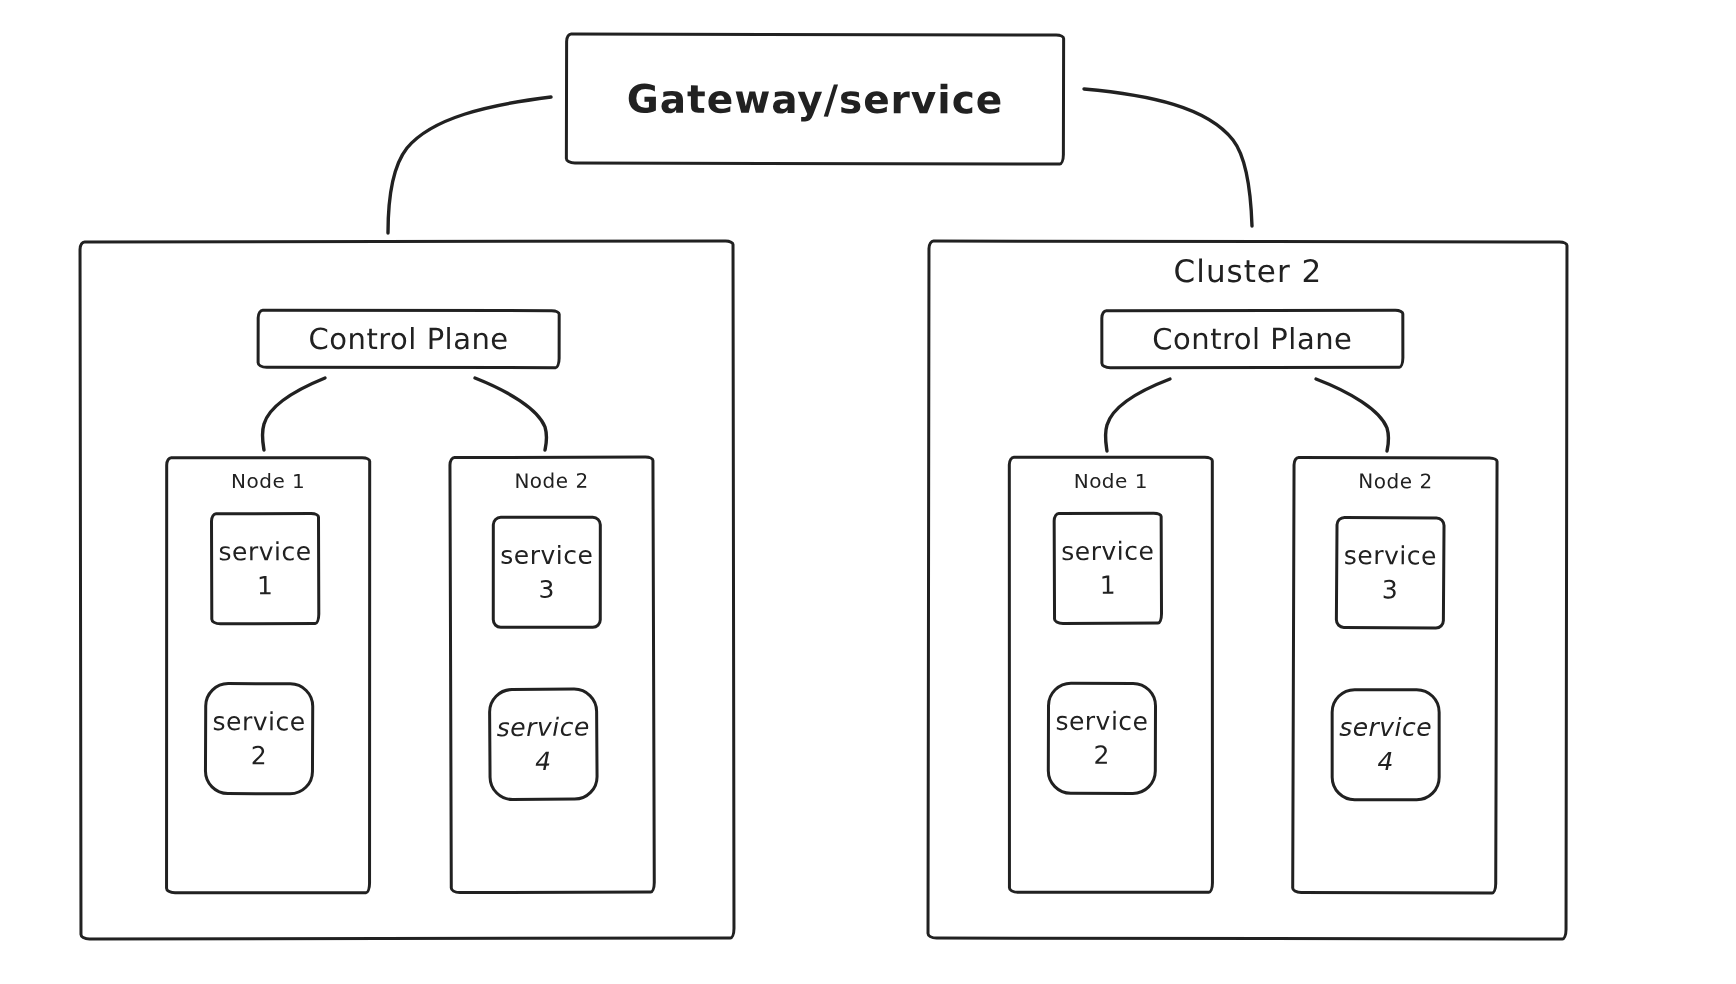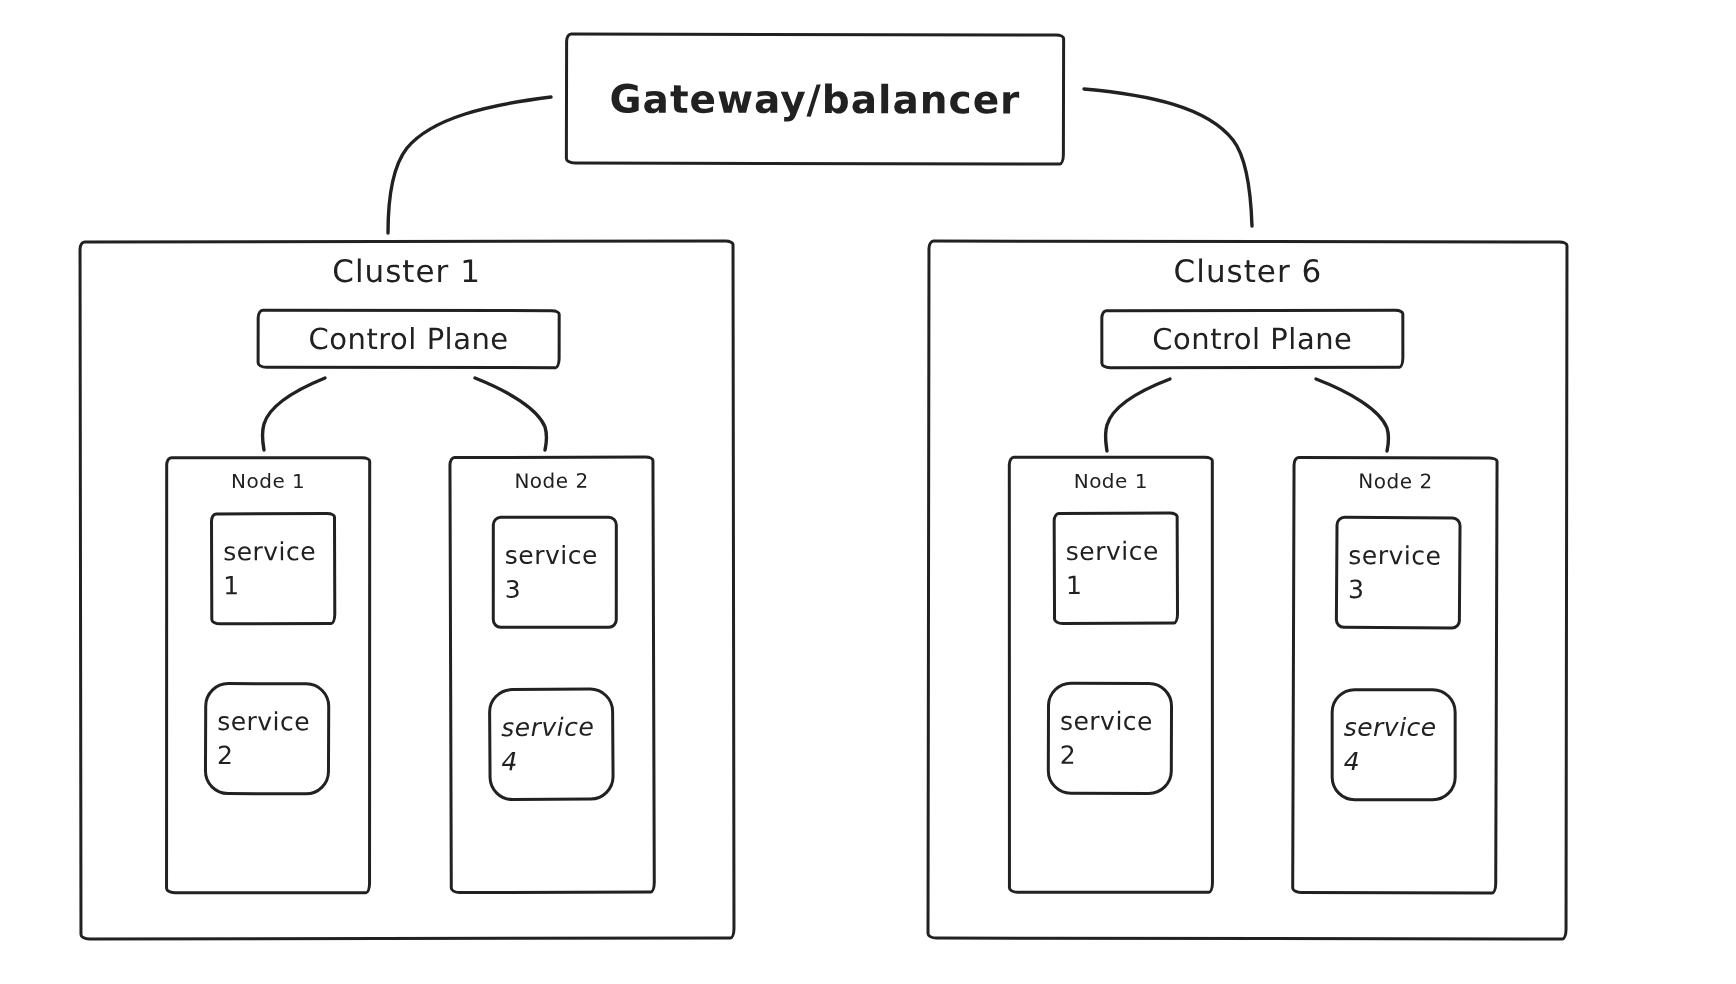--- a/index.html
+++ b/index.html
@@ -76,22 +76,23 @@
   .cluster-2 .node-1{left:78px;transform:rotate(-0.1deg);}
   .cluster-2 .node-2{left:362px;transform:rotate(0.1deg);}
   .node-label{
     position:absolute;
     top:10px;left:0;right:0;
     text-align:center;
     font-size:20px;
     letter-spacing:0.5px;
   }
   .service{
-    width:126px;height:113px;
+    width:110px;height:113px;
     display:flex;align-items:center;justify-content:center;
+    text-align:center;
   }
   .service-label{
     font-size:25px;
     line-height:1.35;
     width:100px;
     letter-spacing:0.5px;
   }
   .service-a{left:42px;top:53px;transform:rotate(-0.2deg);}
   .service-b{left:36px;top:223px;transform:rotate(0.2deg);border-radius:24px;}
   .node-2 .service-a{left:40px;top:57px;transform:rotate(0.2deg);border-radius:9px;}
@@ -105,25 +106,24 @@
   <svg class="connectors" viewBox="0 0 1736 984">
     <path d="M 551 97 C 487 105, 432 118, 407 148 C 392 167, 388 202, 388 233"></path>
     <path d="M 1084 89 C 1150 95, 1207 107, 1233 140 C 1247 158, 1251 196, 1252 226"></path>
     <path d="M 325 378 C 293 391, 269 407, 264 424 C 261 434, 263 444, 264 450"></path>
     <path d="M 475 378 C 508 391, 538 409, 545 427 C 548 437, 546 445, 545 450"></path>
     <path d="M 1170 379 C 1136 392, 1112 408, 1107 425 C 1104 435, 1106 444, 1107 451"></path>
     <path d="M 1316 379 C 1350 392, 1380 410, 1387 428 C 1390 438, 1388 446, 1387 451"></path>
   </svg>
 
   <div class="sketchbox gateway">
-    <span class="gateway-label">Gateway/balancer</span>
+    <span class="gateway-label">Gateway/service</span>
   </div>
 
   <div class="sketchbox cluster cluster-1">
-    <div class="cluster-label">Cluster 1</div>
 
     <div class="sketchbox control-plane">Control Plane</div>
 
     <div class="sketchbox node node-1">
       <div class="node-label">Node 1</div>
       <div class="sketchbox service service-a">
         <span class="service-label">service 1</span>
       </div>
       <div class="sketchbox service service-b">
         <span class="service-label">service 2</span>
@@ -135,21 +135,21 @@
       <div class="sketchbox service service-a">
         <span class="service-label">service 3</span>
       </div>
       <div class="sketchbox service service-b">
         <span class="service-label">service 4</span>
       </div>
     </div>
   </div>
 
   <div class="sketchbox cluster cluster-2">
-    <div class="cluster-label">Cluster 6</div>
+    <div class="cluster-label">Cluster 2</div>
 
     <div class="sketchbox control-plane">Control Plane</div>
 
     <div class="sketchbox node node-1">
       <div class="node-label">Node 1</div>
       <div class="sketchbox service service-a">
         <span class="service-label">service 1</span>
       </div>
       <div class="sketchbox service service-b">
         <span class="service-label">service 2</span>

